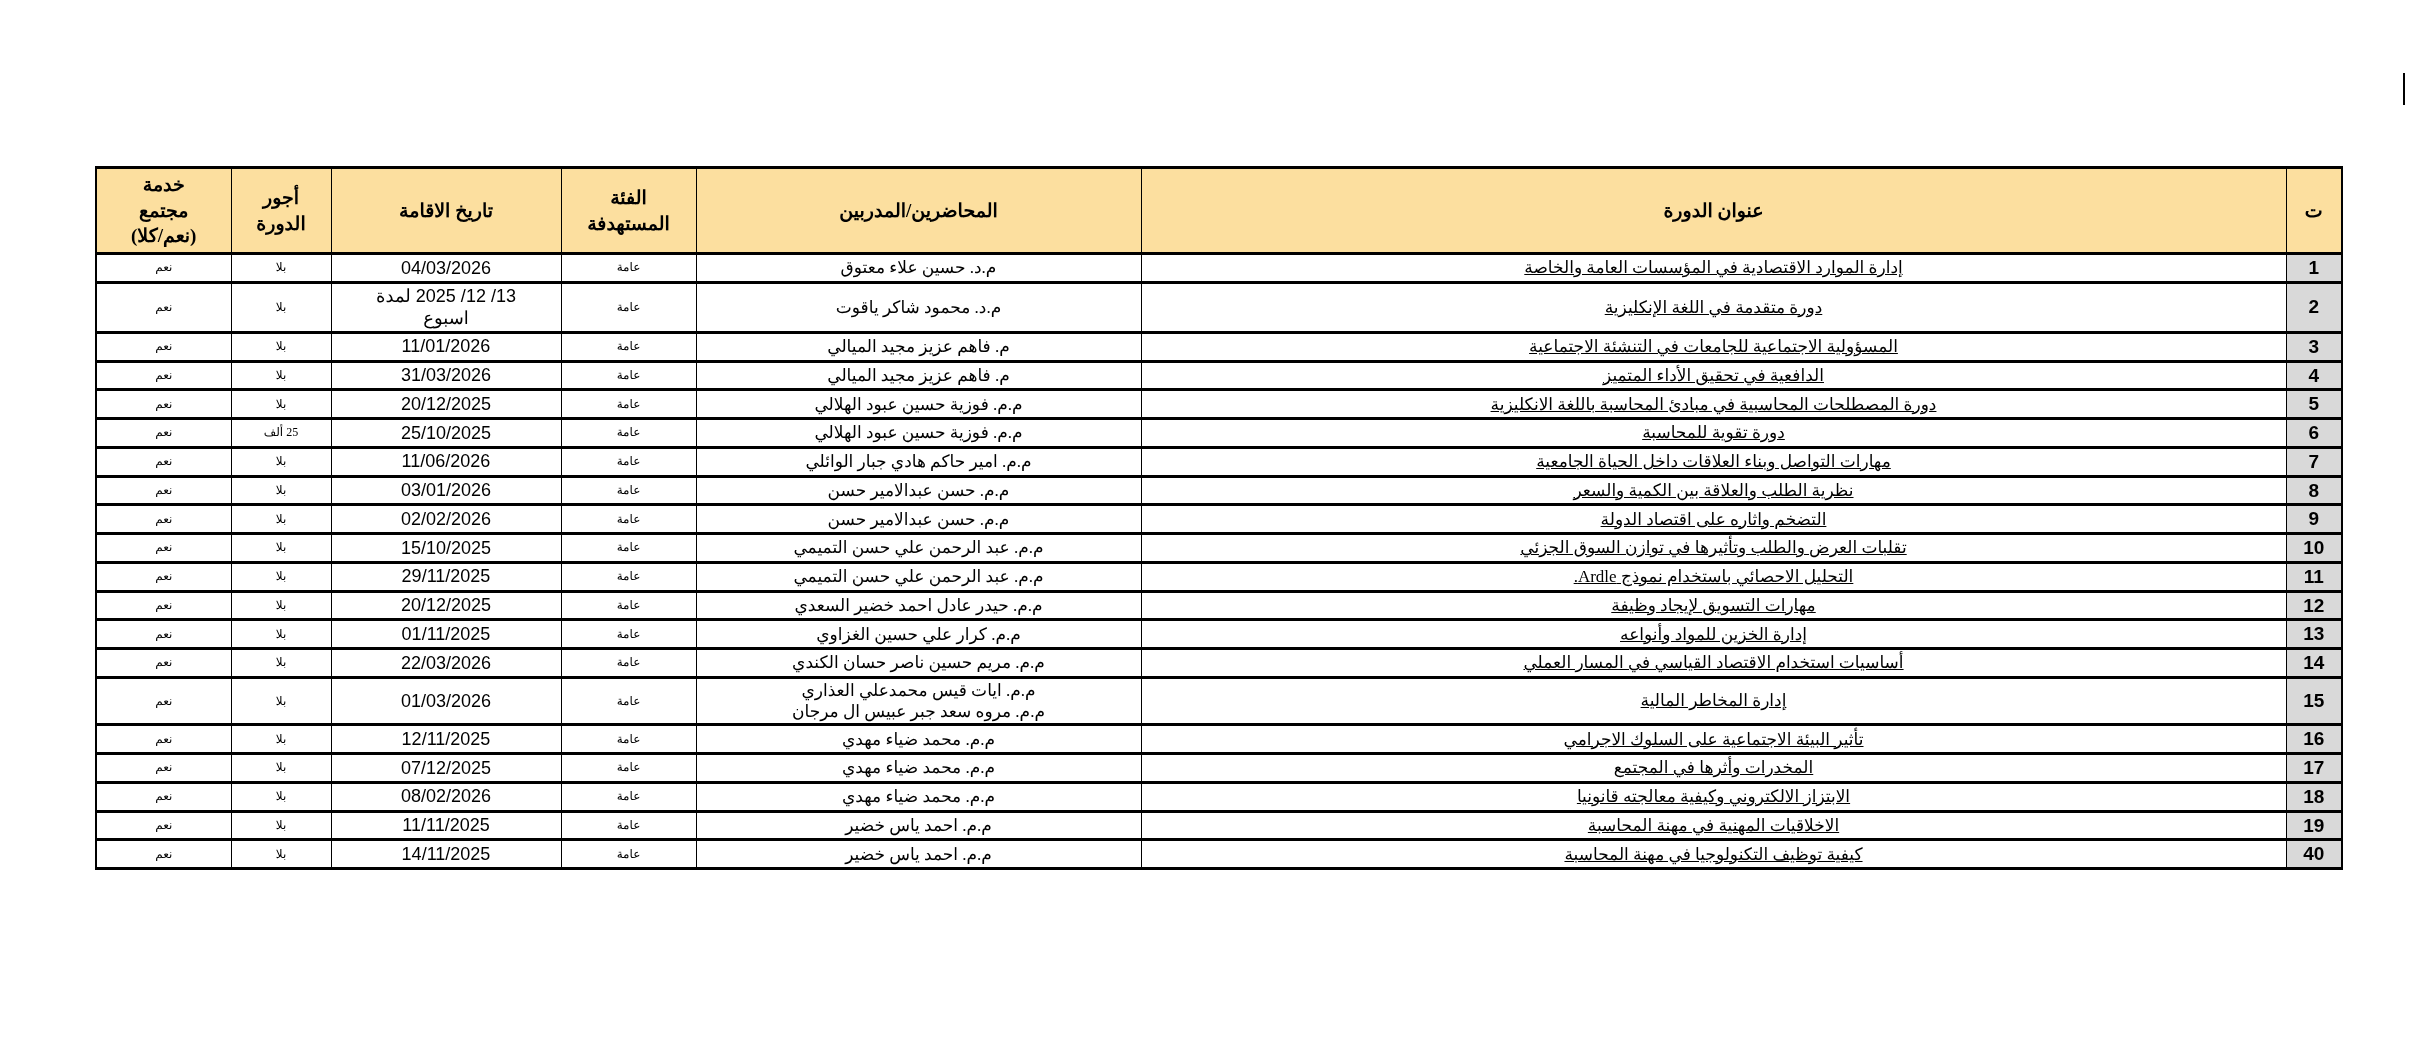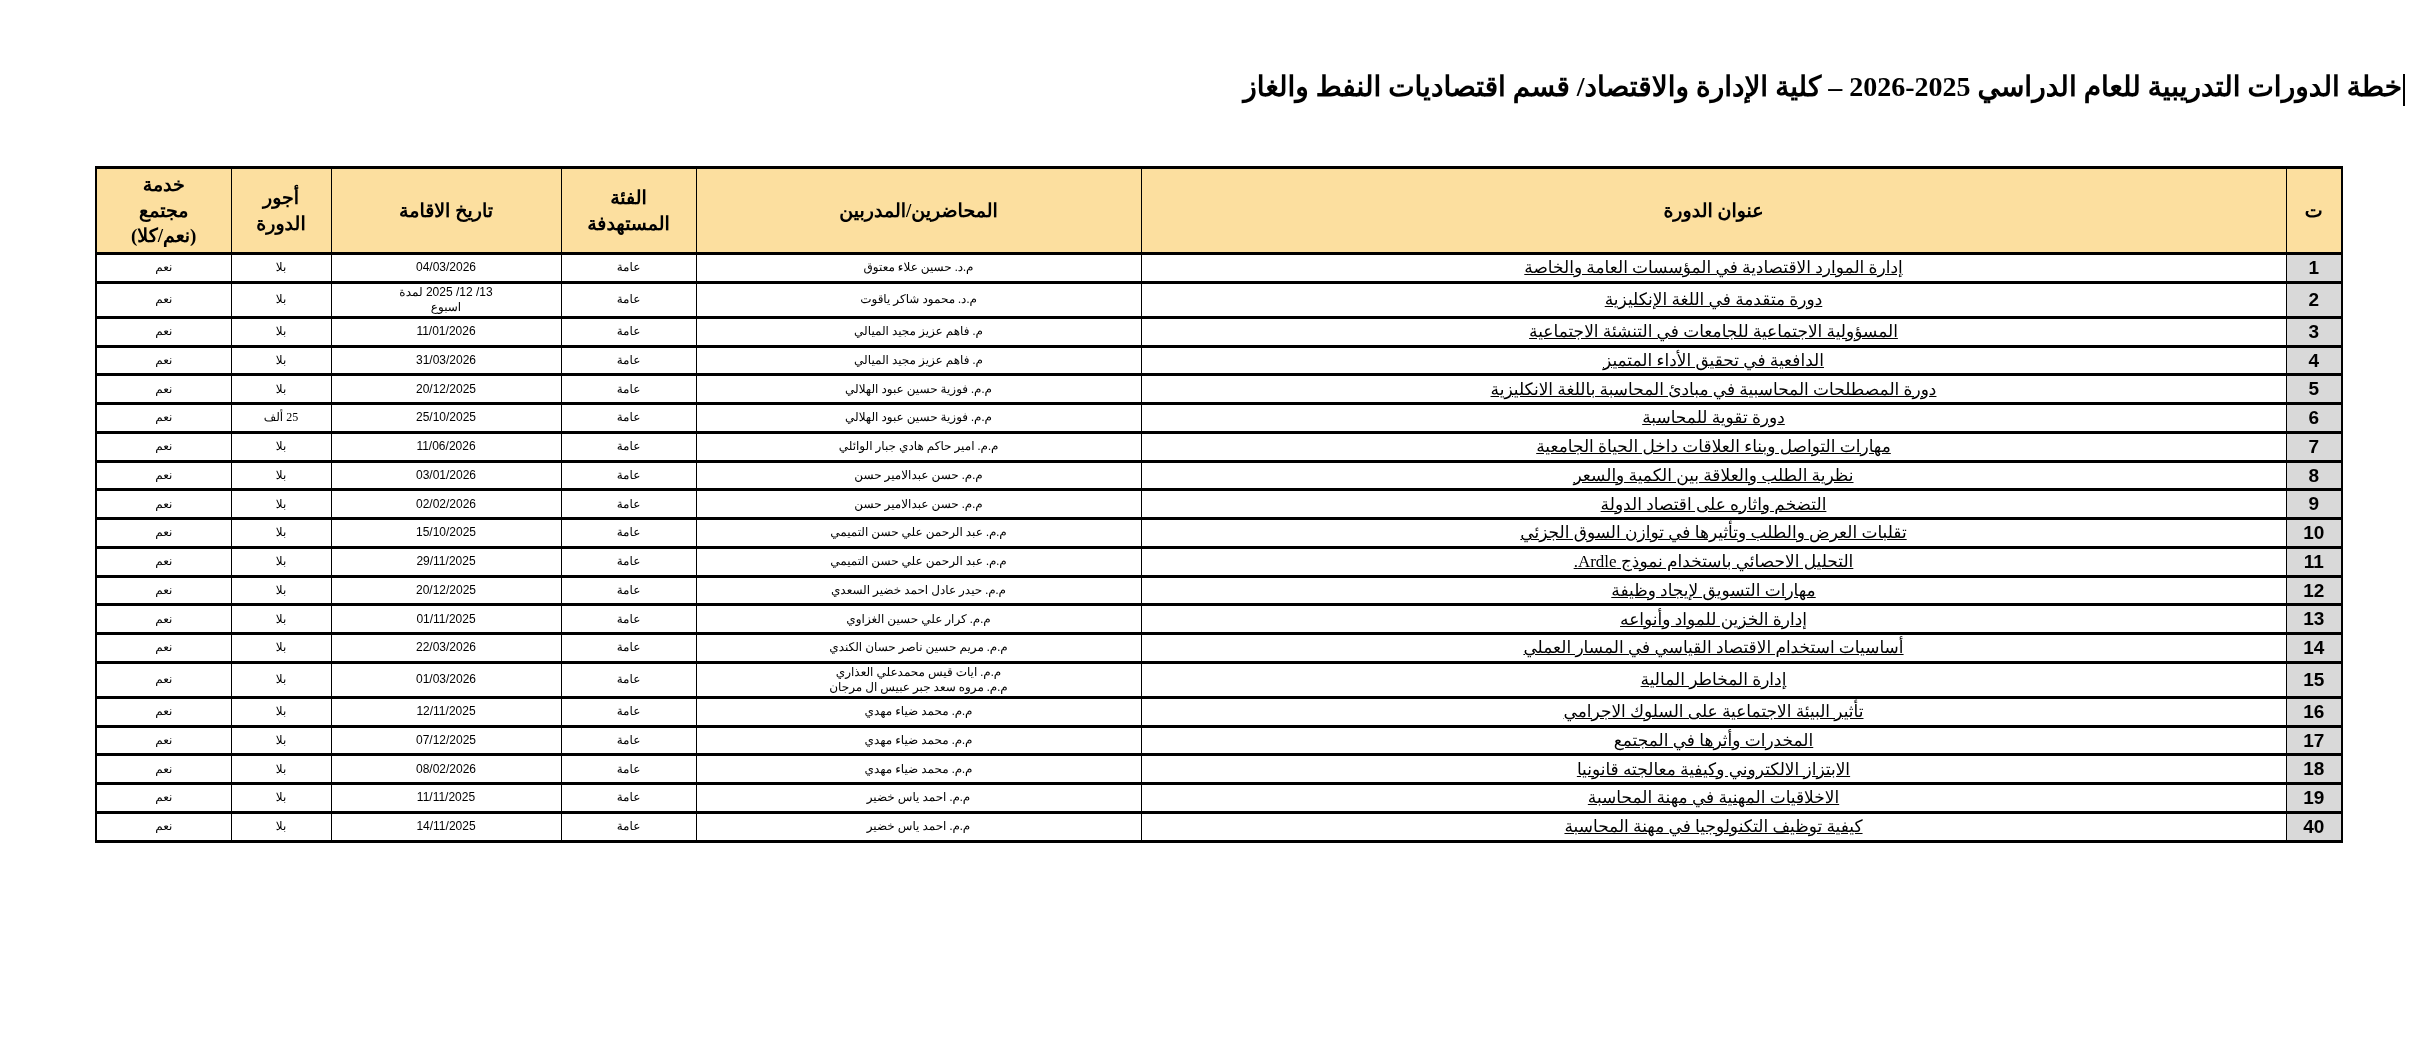--- a/index.html
+++ b/index.html
@@ -69,41 +69,41 @@
     line-height:1.25;
   }
   td.c-no{
     background:var(--rownum-bg);
     font-weight:bold;
     font-family:"Liberation Sans", sans-serif;
     font-size:19px;
   }
   td.c-date{
     font-family:"Liberation Sans", sans-serif;
-    font-size:12px;
+    font-size:18px;
     white-space:pre-line;
   }
   td.c-fee, td.c-target, td.c-comm{
     font-size:12px;
   }
   td.c-lect{
     white-space:pre-line;
-    font-size:12px;
+    font-size:17px;
     font-family:Liberation Serif, serif;
   }
   td.c-course{
     font-size:17px;
     text-decoration:underline;
   }
 </style>
 </head>
 <body>
 
 <div class="title-wrap">
-  <h1 class="doc-title"><span class="text-cursor"></span><span>خطة الدورات التدريبية للعام الدراسي 2025-2026 – كلية الإدارة والاقتصاد/ قسم اقتصاديات النفط والغاز</span></h1>
+  <h1 class="doc-title"><span class="text-cursor"></span></h1>
 </div>
 
 <table class="courses" dir="rtl">
   <colgroup>
     <col style="width:56px">
     <col style="width:1145px">
     <col style="width:445px">
     <col style="width:135px">
     <col style="width:230px">
     <col style="width:100px">

